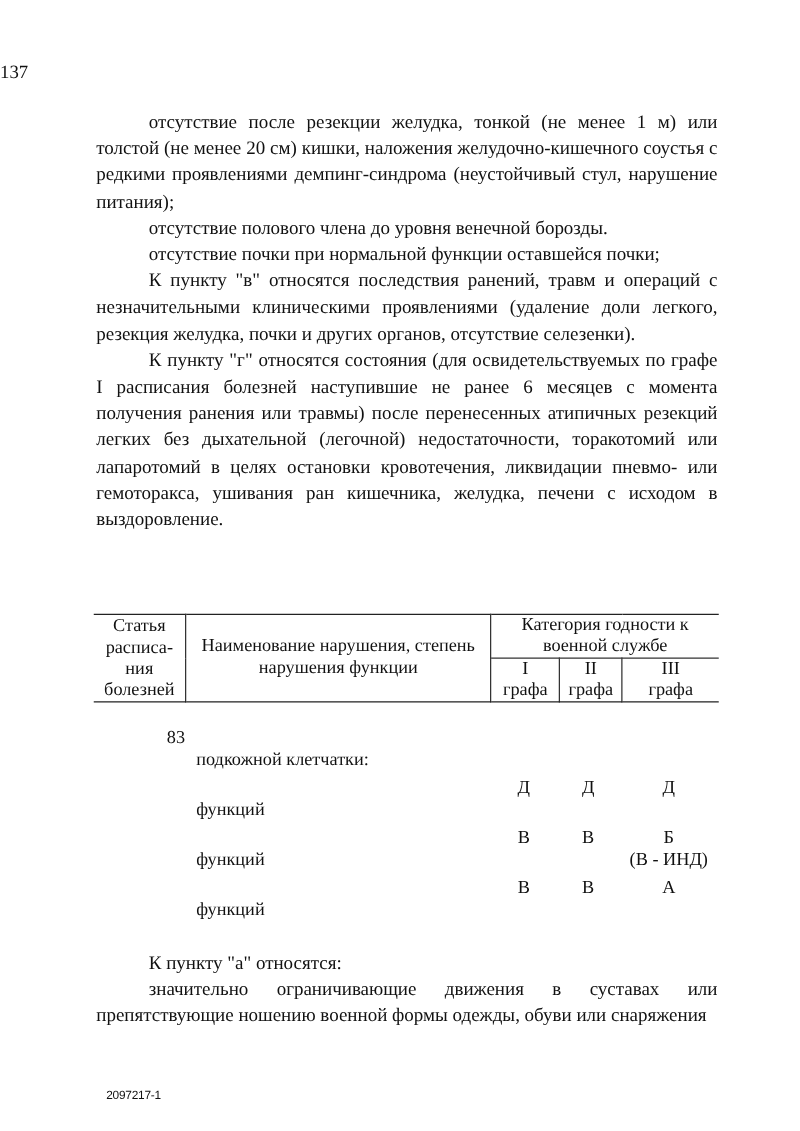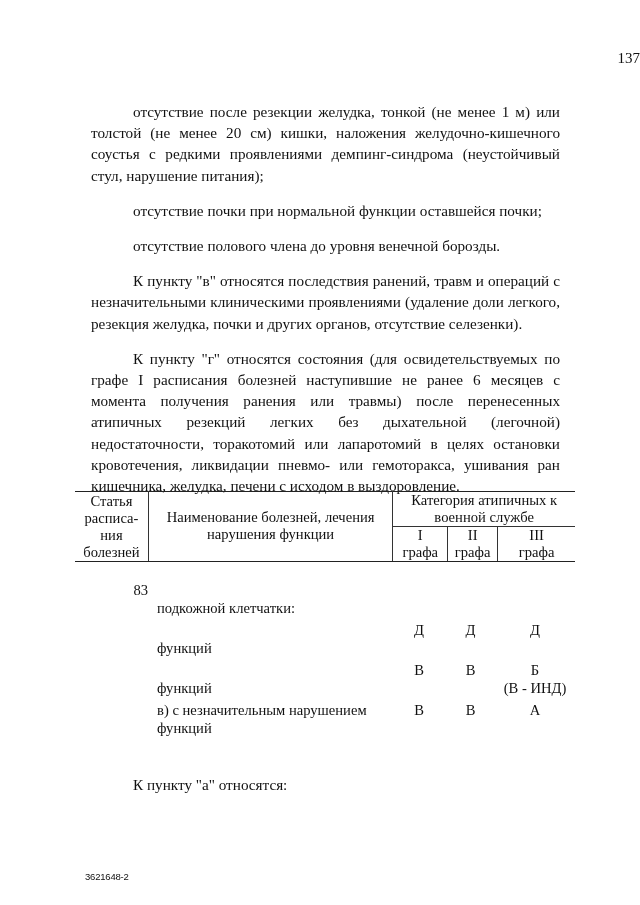--- a/index.html
+++ b/index.html
@@ -15,30 +15,30 @@
       font-family: "Liberation Serif", "DejaVu Serif", serif;
       color: #111111;
       font-size: 15.2px;
       line-height: 21.2px;
     }
     .page-number {
       position: absolute;
       top: 48px;
       left: 0;
       width: 640px;
-      text-align: right;
+      text-align: left;
       font-size: 15px;
     }
     .text-block {
       position: absolute;
       left: 77px;
       width: 497px;
     }
     .para {
-      margin: 14px;
+      margin: 0;
       text-align: justify;
       text-indent: 42px;
     }
     .intro { top: 87px; }
     .tbl {
       position: absolute;
       left: 75px;
       top: 491px;
       width: 500px;
       border-collapse: collapse;
@@ -96,41 +96,41 @@
       letter-spacing: -0.2px;
     }
   </style>
 </head>
 <body>
 
 <div class="page-number">137</div>
 
 <div class="text-block intro">
   <p class="para">отсутствие после резекции желудка, тонкой (не менее 1 м) или толстой (не менее 20 см) кишки, наложения желудочно-кишечного соустья с редкими проявлениями демпинг-синдрома (неустойчивый стул, нарушение питания);</p>
+  <p class="para">отсутствие полового члена до уровня венечной борозды.</p>
   <p class="para">отсутствие почки при нормальной функции оставшейся почки;</p>
-  <p class="para">отсутствие полового члена до уровня венечной борозды.</p>
   <p class="para">К пункту "в" относятся последствия ранений, травм и операций с незначительными клиническими проявлениями (удаление доли легкого, резекция желудка, почки и других органов, отсутствие селезенки).</p>
   <p class="para">К пункту "г" относятся состояния (для освидетельствуемых по графе I расписания болезней наступившие не ранее 6 месяцев с момента получения ранения или травмы) после перенесенных атипичных резекций легких без дыхательной (легочной) недостаточности, торакотомий или лапаротомий в целях остановки кровотечения, ликвидации пневмо- или гемоторакса, ушивания ран кишечника, желудка, печени с исходом в выздоровление.</p>
 </div>
 
 <table class="tbl">
   <tbody>
       <tr class="h-row1">
     <th class="c1" rowspan="2">
       <span>Статья</span><br>
       <span>расписа-</span><br>
       <span>ния</span><br>
       <span>болезней</span>
     </th>
     <th class="c2" rowspan="2" style="padding-top:17px;">
-      <span>Наименование болезней, лечения</span><br>
+      <span>Наименование нарушения, степень</span><br>
       <span>нарушения функции</span>
     </th>
     <th class="cat" colspan="3">
-      <span>Категория атипичных к</span><br>
+      <span>Категория годности к</span><br>
       <span>военной службе</span>
     </th>
   </tr>
   <tr class="h-row-last">
     <th class="g1">
       <span>I</span><br>
       <span>графа</span>
     </th>
     <th class="g2">
       <span>II</span><br>
@@ -176,26 +176,27 @@
     <div class="v1">В</div>
     <div class="v2">В</div>
     <div class="v3">
       <span>Б</span><br>
       <span>(В - ИНД)</span>
     </div>
   </div>
   <div class="row">
     <div class="art"></div>
     <div class="name">
-      <span>в) с незначительным нарушением</span><br>
+      <br>
       <span>функций</span>
     </div>
     <div class="v1">В</div>
     <div class="v2">В</div>
     <div class="v3">А</div>
   </div>
 </div>
 
 <div class="text-block after">
   <p class="para">К пункту "а" относятся:</p>
+  <p class="para">значительно ограничивающие движения в суставах или препятствующие ношению военной формы одежды, обуви или снаряжения</p>
 </div>
 
-<div class="footer-code">3621648-2</div>
+<div class="footer-code">2097217-1</div>
 
 </body></html>

